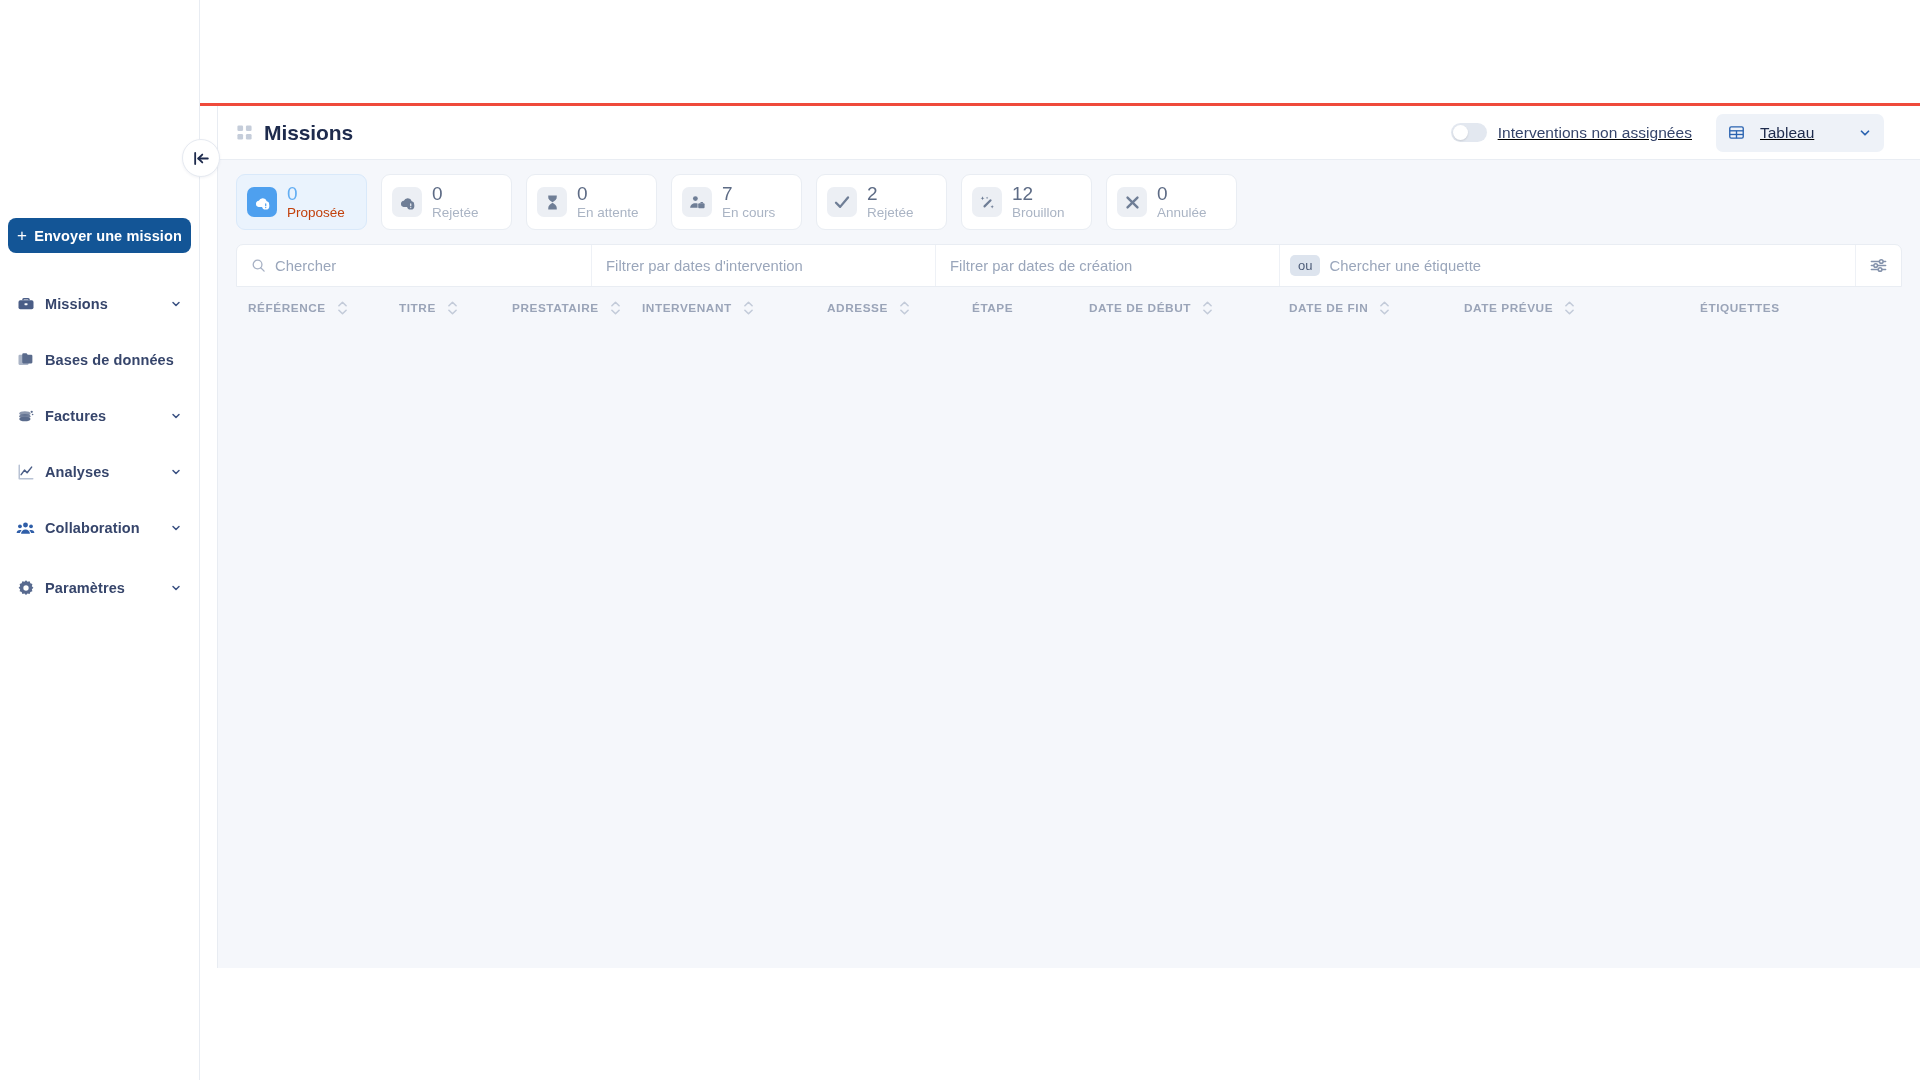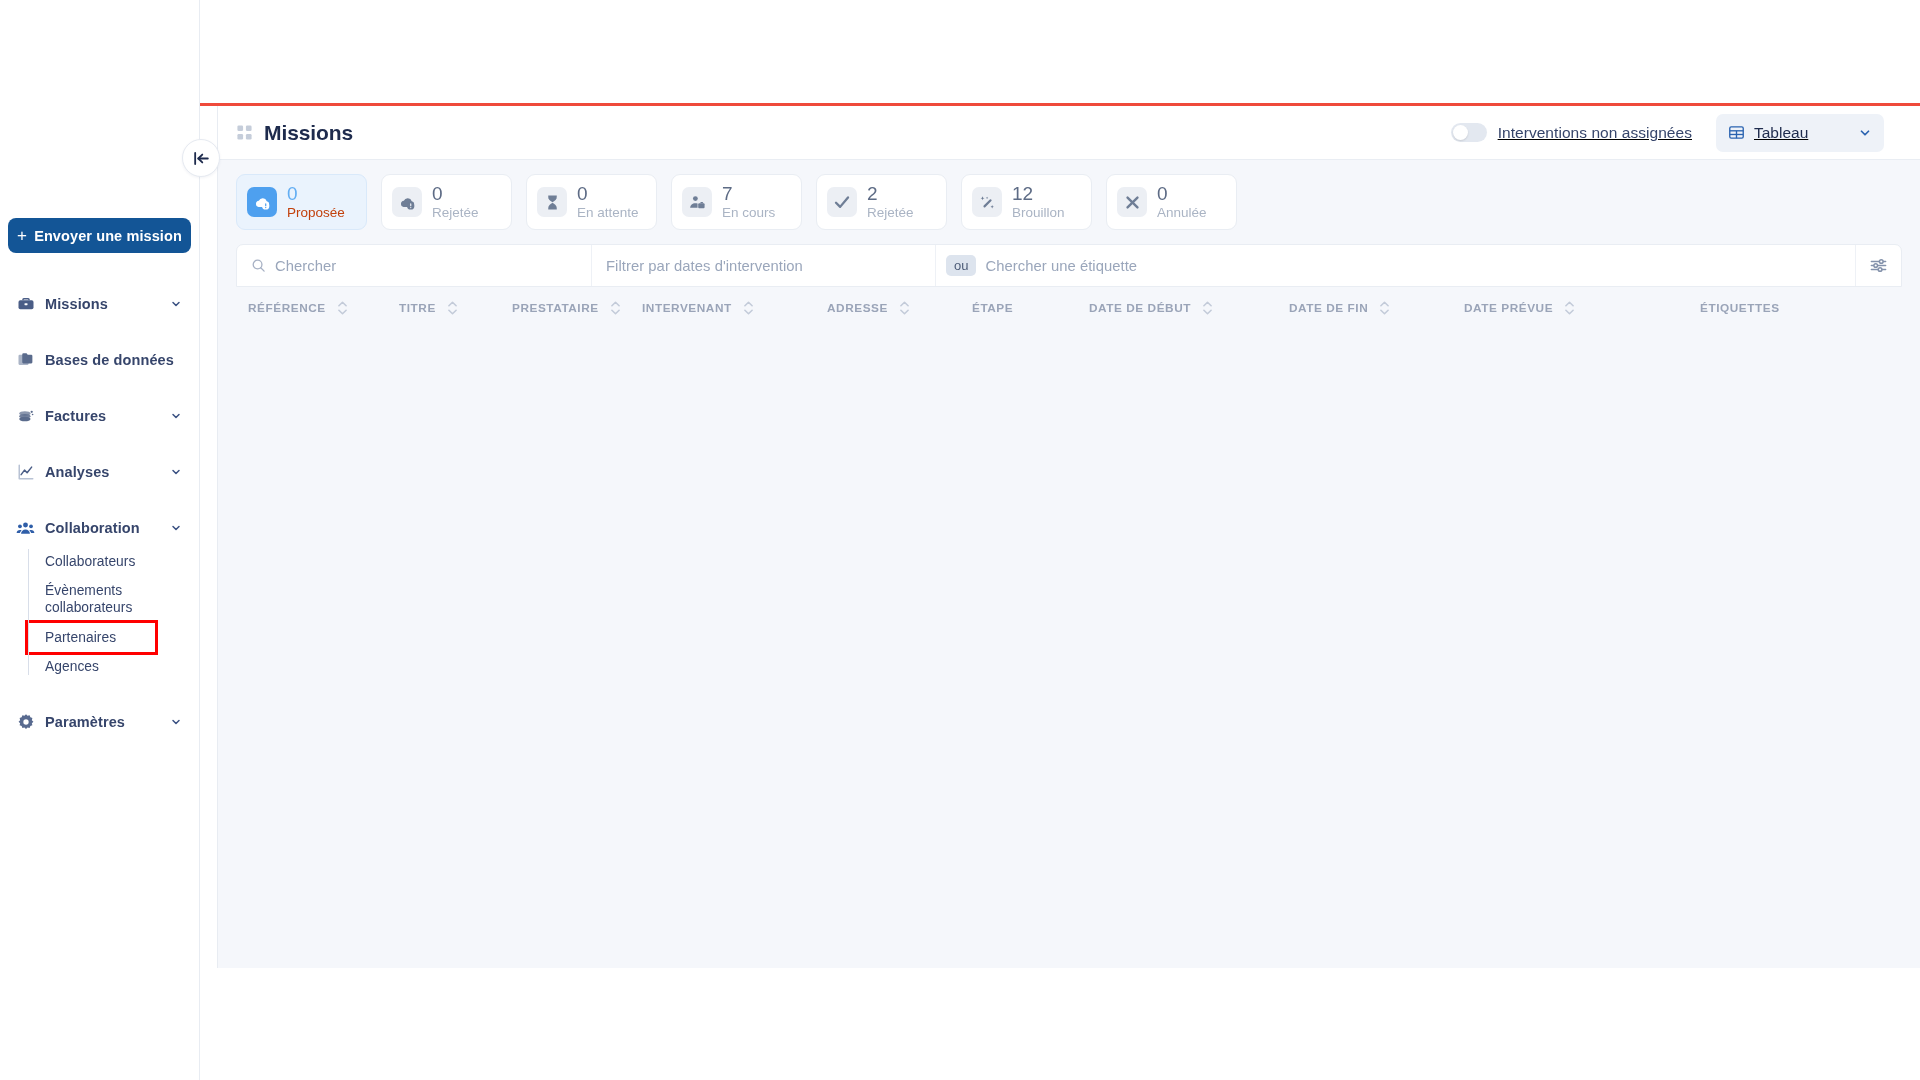--- a/index.html
+++ b/index.html
@@ -104,21 +104,21 @@
   }
   .toggle .knob {
     position: absolute; left: 2px; top: 2px; width: 15px; height: 15px;
     border-radius: 50%; background: #fff;
     box-shadow: 0 1px 2px rgba(0,0,0,.12);
   }
   .toggle-label { font-size: 15.5px; color: #36456b; letter-spacing: .05px; }
   .view-select {
     margin-left: 24px; margin-right: 20px;
     height: 38px; width: 168px; border-radius: 7px; background: #eef2f8;
-    display: flex; align-items: center; padding: 0 12px; gap: 9px;
+    display: flex; align-items: center; padding: 0 12px; gap: 15px;
     cursor: pointer;
   }
   .view-select .vs-label { font-size: 15.5px; color: #1e2b4d; font-weight: 500; }
   .view-select .vs-chev { margin-left: auto; color: #2a63b0; }
 
   
   .cards {
     display: flex; gap: 14px; padding: 14px 18px 0 18px;
   }
   .card {
@@ -267,34 +267,20 @@
           </svg>
         </span>
         <span class="lbl">Collaboration</span>
         <span class="chev">
           <svg width="12" height="12" viewBox="0 0 24 24" fill="none" stroke="#3b5283" stroke-width="3" stroke-linecap="round" stroke-linejoin="round">
               <polyline points="6 9 12 15 18 9"></polyline>
             </svg>
         </span>
       </div>
 
-      <div class="subnav">
-        <div class="subnav-item">
-          <span>Collaborateurs</span>
-        </div>
-        <div class="subnav-item">
-          <span>Évènements collaborateurs</span>
-        </div>
-        <div class="subnav-item highlight">
-          <span>Partenaires</span>
-        </div>
-        <div class="subnav-item">
-          <span>Agences</span>
-        </div>
-      </div>
 
       <div class="nav-gap" style="height:22px"></div>
 
       <div class="nav-item">
         <span class="ic">
           <svg width="18" height="18" viewBox="0 0 24 24" fill="#4a5d86">
             <path d="M12 8.3a3.7 3.7 0 1 0 0 7.4 3.7 3.7 0 0 0 0-7.4zm0 5.6a1.9 1.9 0 1 1 0-3.8 1.9 1.9 0 0 1 0 3.8z"></path>
             <path d="M12 1.6l2 2.1 2.8-.7 1 2.7 2.7 1-.7 2.8 2.1 2-2.1 2 .7 2.8-2.7 1-1 2.7-2.8-.7-2 2.1-2-2.1-2.8.7-1-2.7-2.7-1 .7-2.8-2.1-2 2.1-2-.7-2.8 2.7-1 1-2.7 2.8.7z" opacity=".92"></path>
             <circle cx="12" cy="12" r="3.6" fill="#fff"></circle>
           </svg>
@@ -472,20 +458,23 @@
               <line x1="15.6" y1="15.6" x2="21" y2="21"></line>
             </svg>
         </span>
         <span class="fb-ph">Chercher</span>
       </div>
 
       <div class="fb-cell dates1">
         <span class="fb-ph">Filtrer par dates d'intervention</span>
       </div>
 
+      <div class="fb-cell dates2">
+        <span class="fb-ph">Filtrer par dates de création</span>
+      </div>
 
       <div class="fb-cell tag">
         <span class="ou-badge">ou</span>
         <span class="fb-ph">Chercher une étiquette</span>
       </div>
 
       <div class="fb-cell icons">
         <span>
           <svg width="19" height="19" viewBox="0 0 24 24" fill="none" stroke="#8492ab" stroke-width="1.9" stroke-linecap="round">
             <line x1="3" y1="7" x2="21" y2="7"></line>

